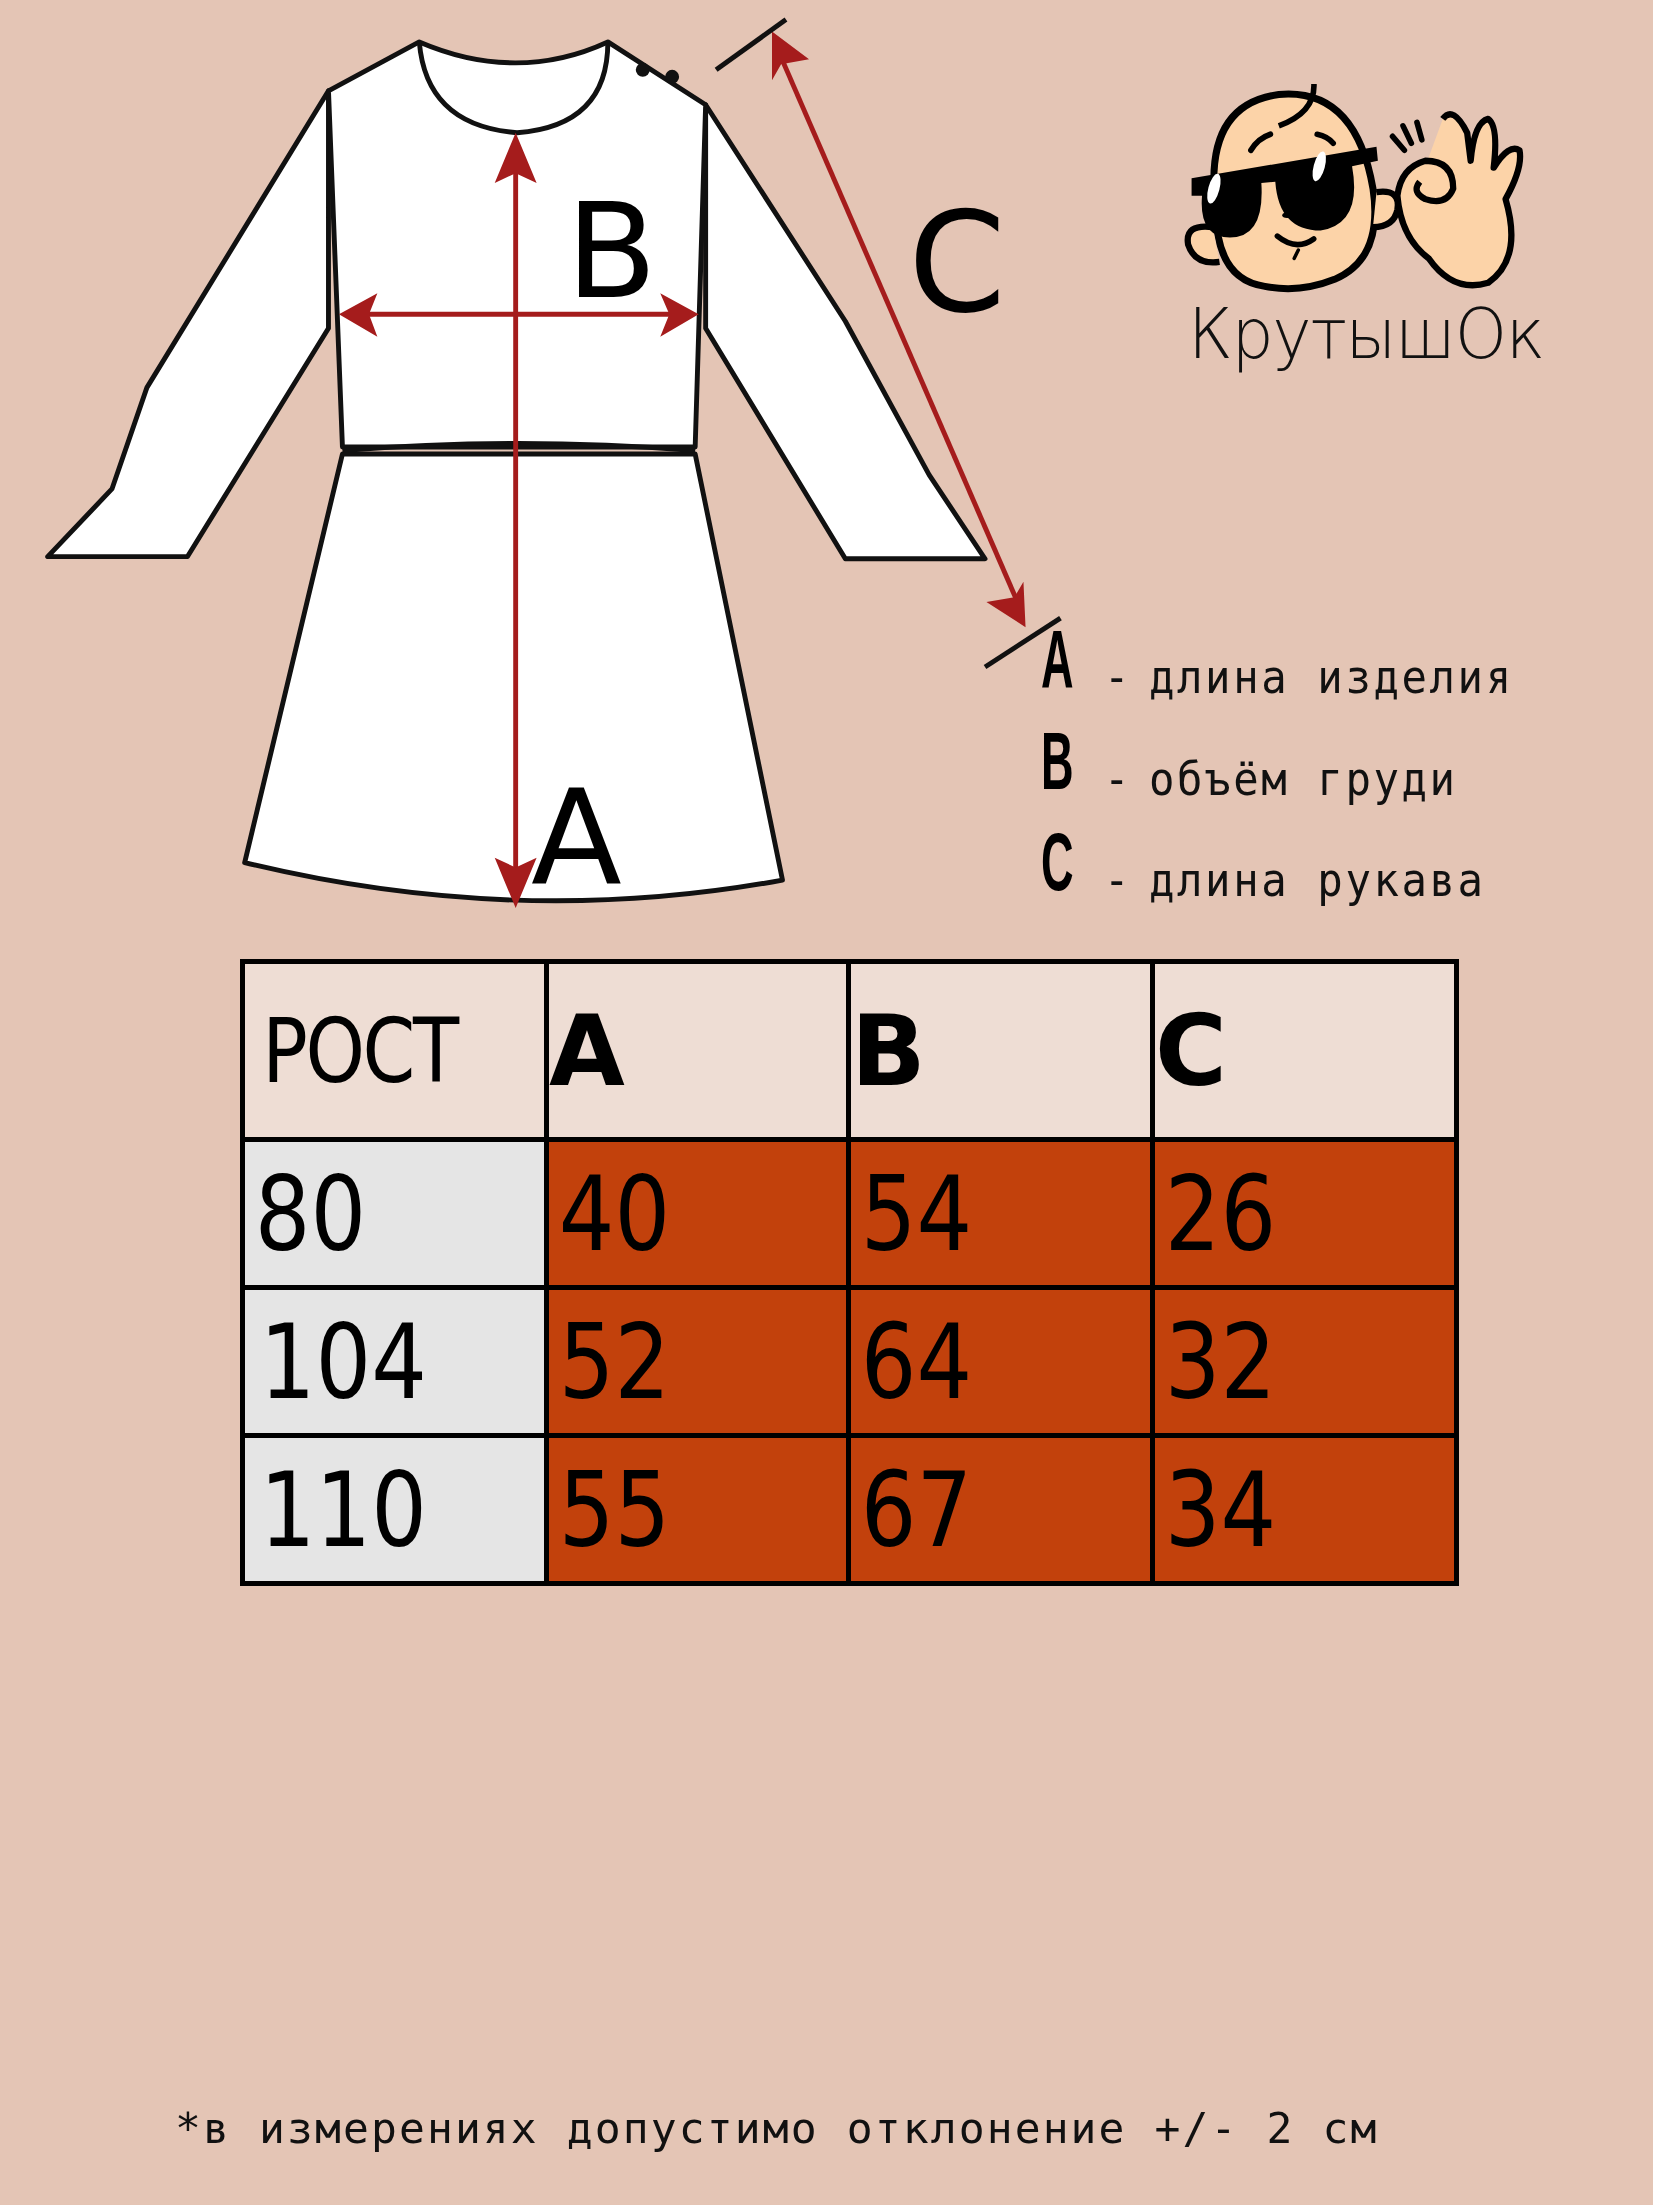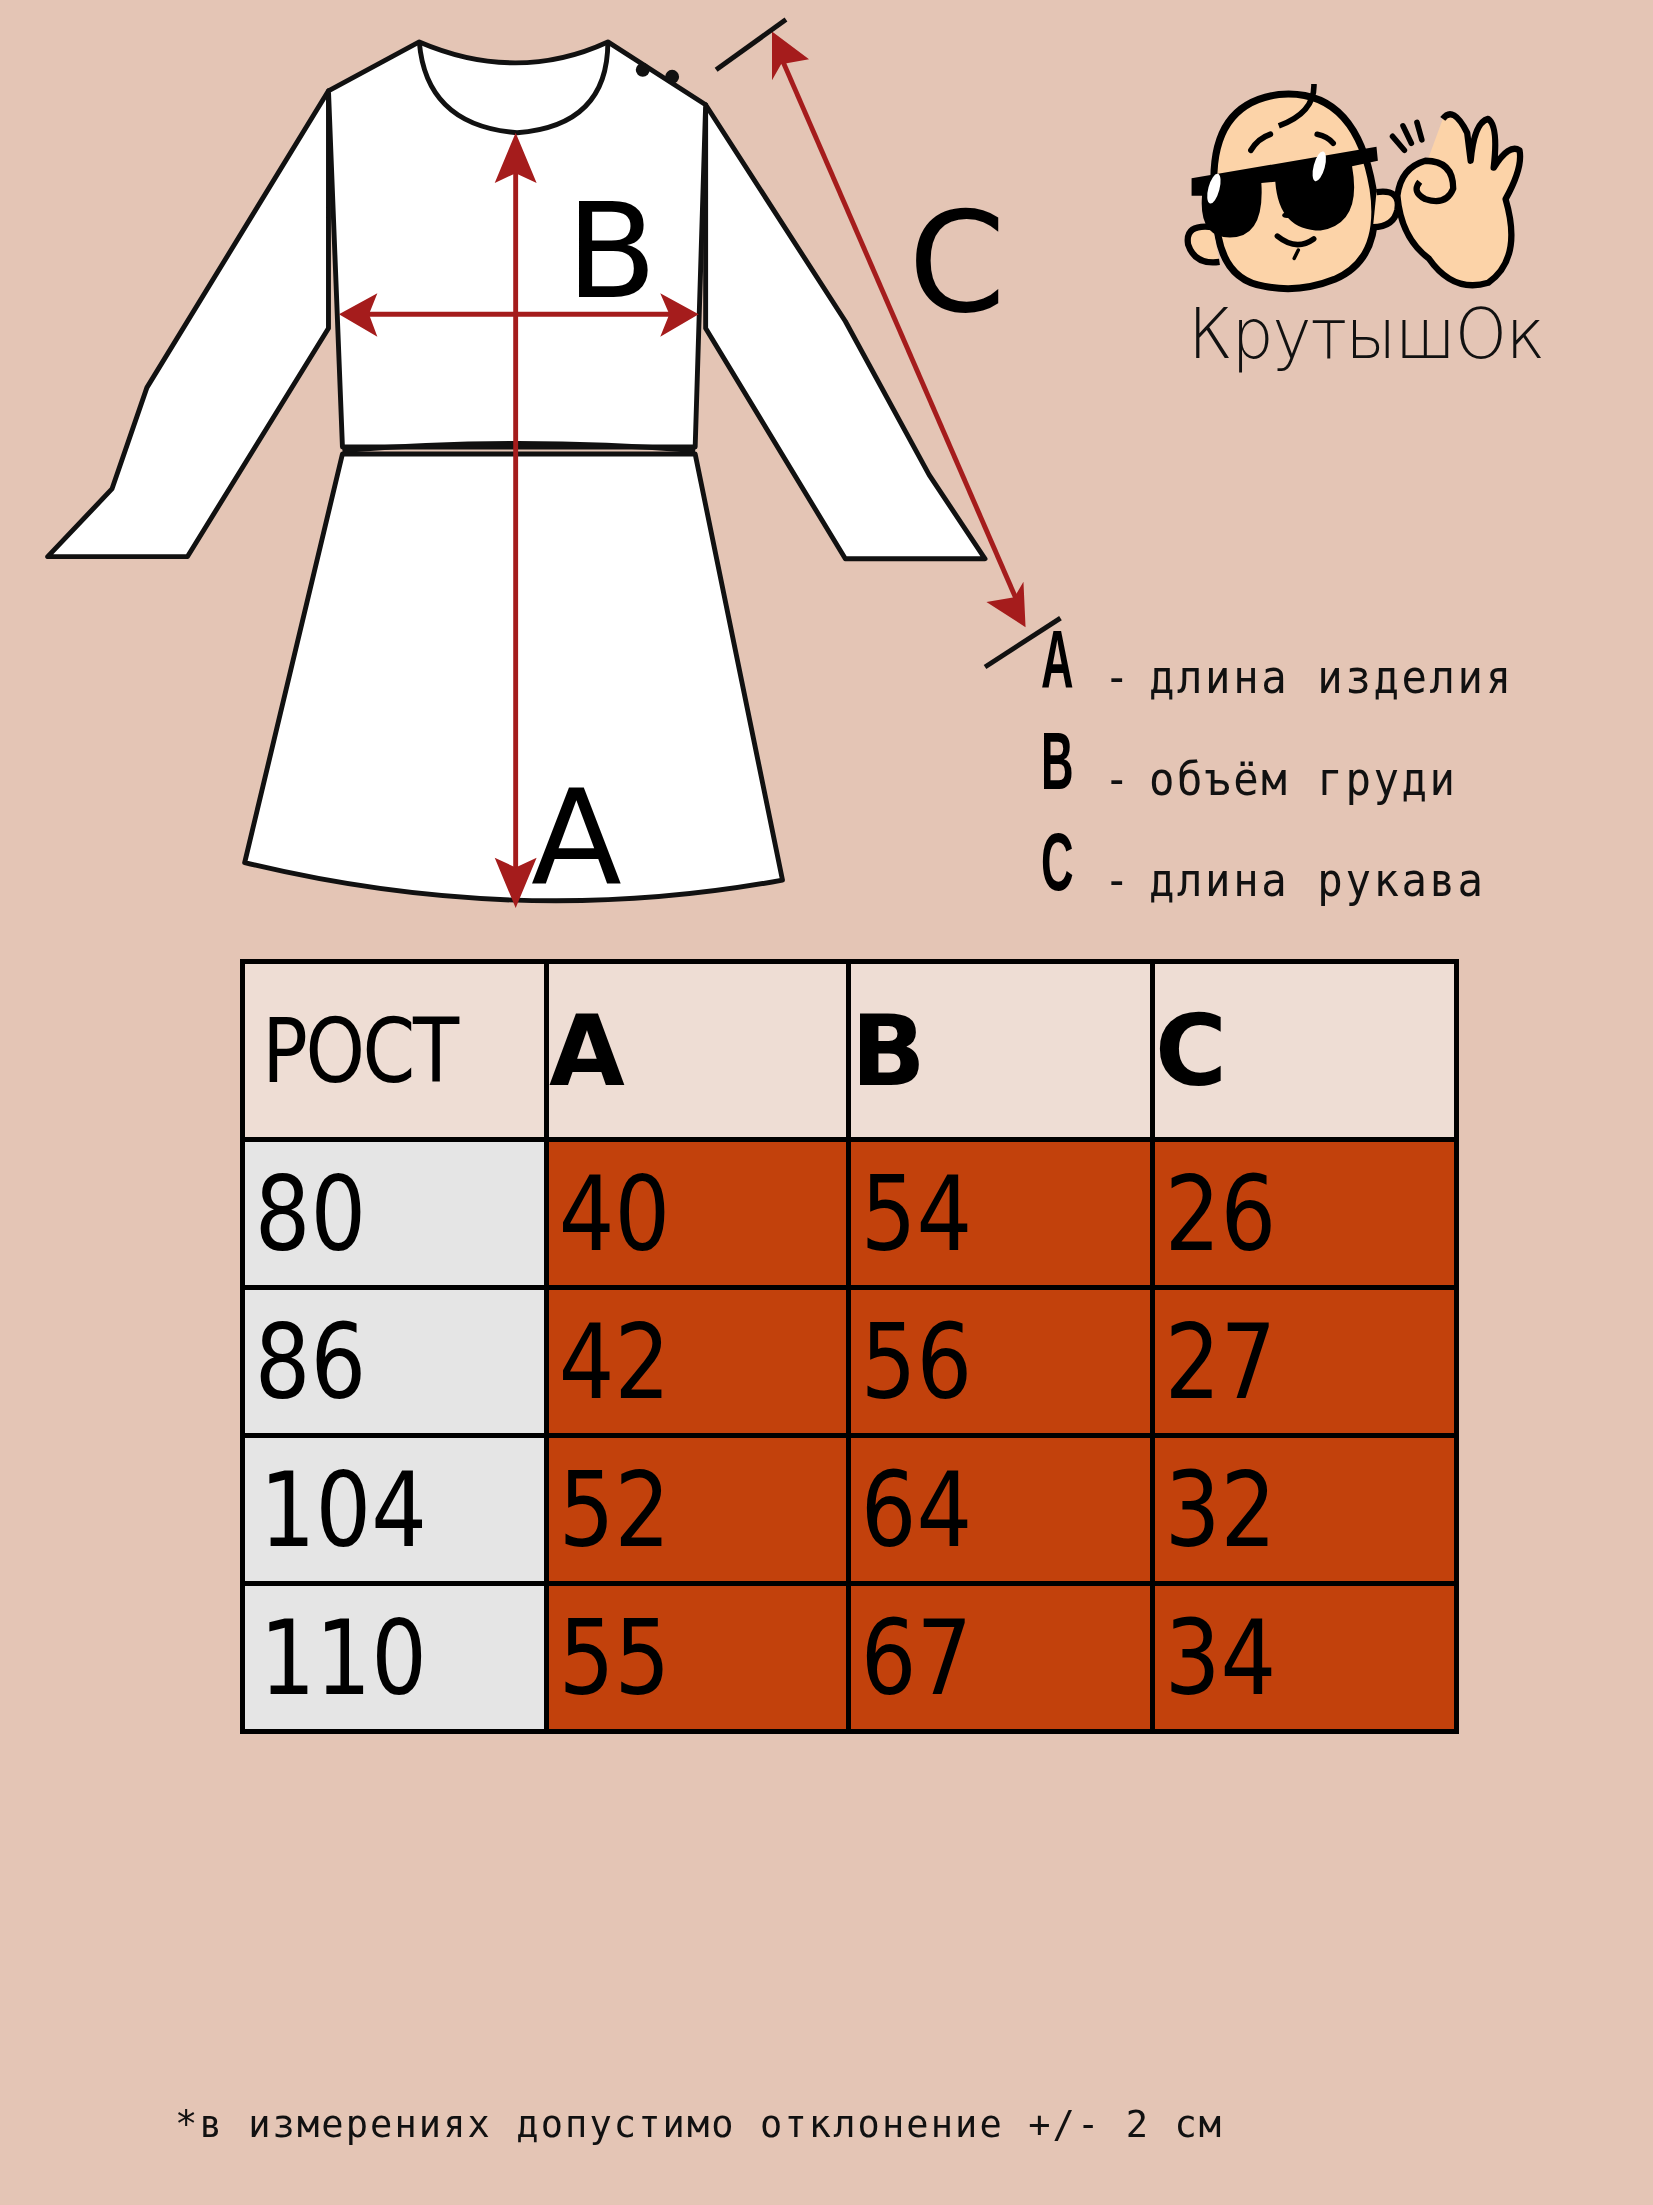--- a/index.html
+++ b/index.html
@@ -40,21 +40,21 @@
   table.sizes th {
     height: 173px; background: #eeddd4; font-size: 98px;
   }
   table.sizes th.col-rost { font-weight: 400; font-size: 89px; letter-spacing: -2.8px; }
   table.sizes th.col-letter { font-weight: 700; font-size: 98px; }
   table.sizes td { height: 143px; background: #c2410c; font-size: 103px; font-weight: 400; }
   table.sizes td.rost { background: #e5e5e5; }
   table.sizes th.col-rost span, table.sizes td span { display: inline-block; transform: scaleX(0.85); }
   .footer {
     position: absolute; left: 175px; top: 2103px; width: 1328px;
-    font-family: "DejaVu Sans Mono", monospace; font-size: 37px; color: #111;
+    font-family: "DejaVu Sans Mono", monospace; font-size: 43px; color: #111;
     letter-spacing: 2.1px; white-space: nowrap;
   }
 </style>
 </head>
 <body>
 
 <svg id="diagram" class="abs" viewBox="0 0 1560 1300" xmlns="http://www.w3.org/2000/svg">
   <g fill="#ffffff" stroke="#111" stroke-width="7" stroke-linejoin="round">
 
     <path d="M470 130 L210 555 L160 700 L68 797 L268 797 L470 470 Z"></path>
@@ -159,26 +159,20 @@
     </tr>
   </thead>
   <tbody>
     <tr>
       <td class="rost"><span>80</span></td>
       <td><span>40</span></td>
       <td><span>54</span></td>
       <td><span>26</span></td>
     </tr>
     <tr>
-      <td class="rost"><span>86</span></td>
-      <td><span>42</span></td>
-      <td><span>56</span></td>
-      <td><span>27</span></td>
-    </tr>
-    <tr>
       <td class="rost"><span>104</span></td>
       <td><span>52</span></td>
       <td><span>64</span></td>
       <td><span>32</span></td>
     </tr>
     <tr>
       <td class="rost"><span>110</span></td>
       <td><span>55</span></td>
       <td><span>67</span></td>
       <td><span>34</span></td>

